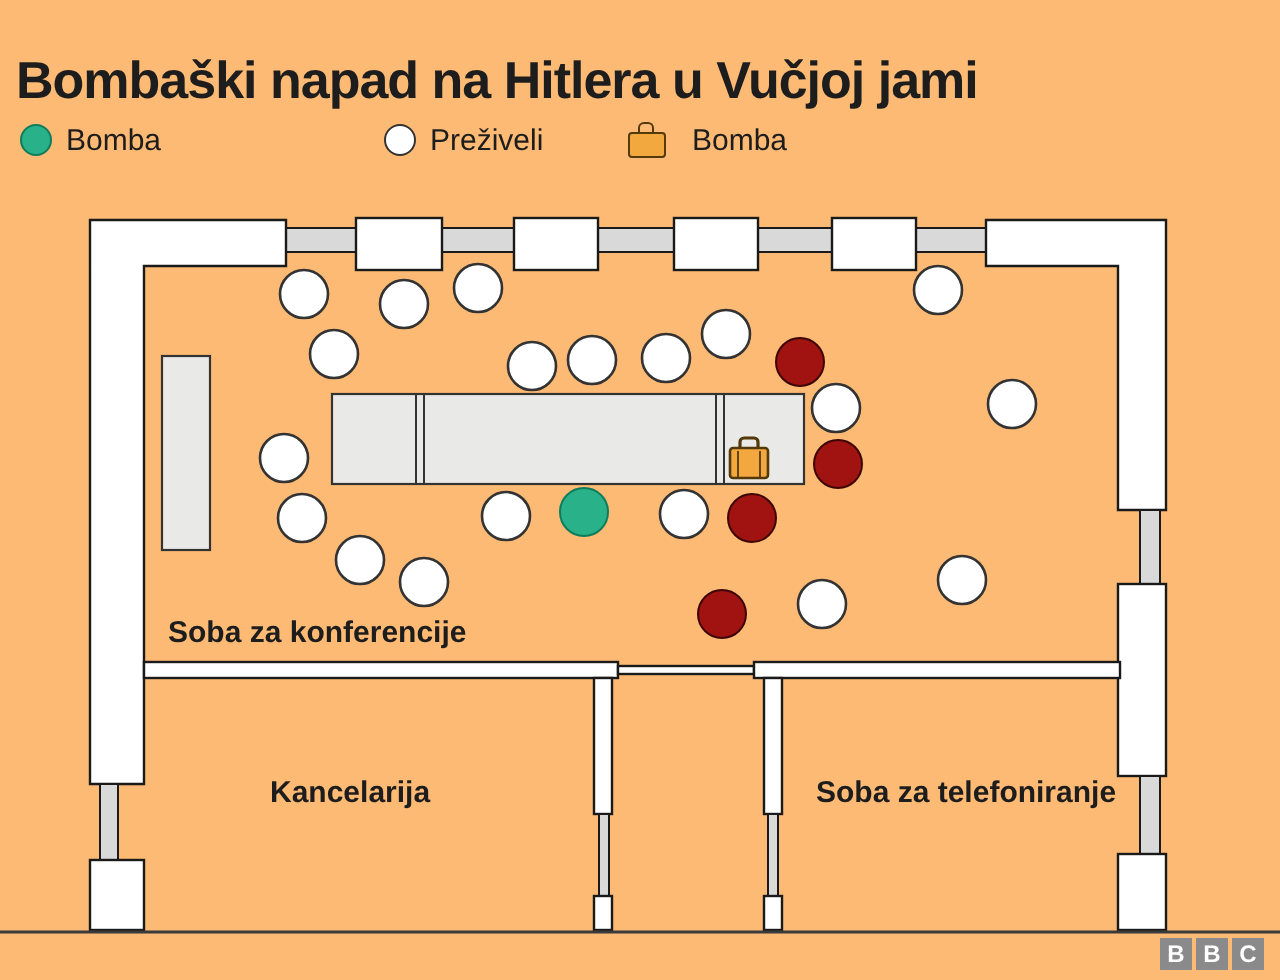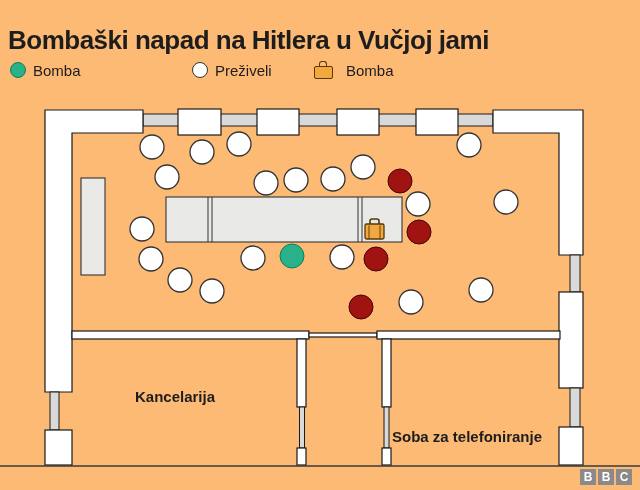--- a/index.html
+++ b/index.html
@@ -37,21 +37,21 @@
   .ground{stroke:#3a3a3a;stroke-width:1.6;}
   .person.survivor{fill:#fff;stroke:#333;stroke-width:1.3;}
   .person.casualty{fill:var(--c-casualty);stroke:#3d0606;stroke-width:1;}
   .person.hitler{fill:var(--c-hitler);stroke:#0f7c5c;stroke-width:1;}
   .room-label{
     position:absolute;font-size:15px;font-weight:700;color:var(--c-text);
     white-space:nowrap;
   }
   .room-label.conference{left:84px;top:308px;}
   .room-label.office{left:135px;top:388px;text-align:center;}
-  .room-label.telephone{left:392px;top:388px;margin-top:40px;}
+  .room-label.telephone{left:408px;top:388px;}
   .logo{position:absolute;left:580px;top:469px;display:flex;gap:2px;}
   .logo .block{
     width:16px;height:16px;background:var(--c-logo-bg);color:#fff;
     font-weight:700;font-size:12px;display:flex;align-items:center;
     justify-content:center;
   }
 </style>
 </head>
 <body>
 
@@ -138,20 +138,21 @@
   </div>
   <div class="legend-item" style="left:192px">
     <span class="dot survivor"></span>
     <span>Preživeli</span>
   </div>
   <div class="legend-item" style="left:314px">
     <span class="briefcase"></span>
     <span style="margin-left:6px">Bomba</span>
   </div>
 
+  <div class="room-label conference">Soba za konferencije</div>
   <div class="room-label office">Kancelarija</div>
   <div class="room-label telephone">Soba za telefoniranje</div>
 
   <div class="logo">
     <span class="block">B</span>
     <span class="block">B</span>
     <span class="block">C</span>
   </div>
 
 </div>

